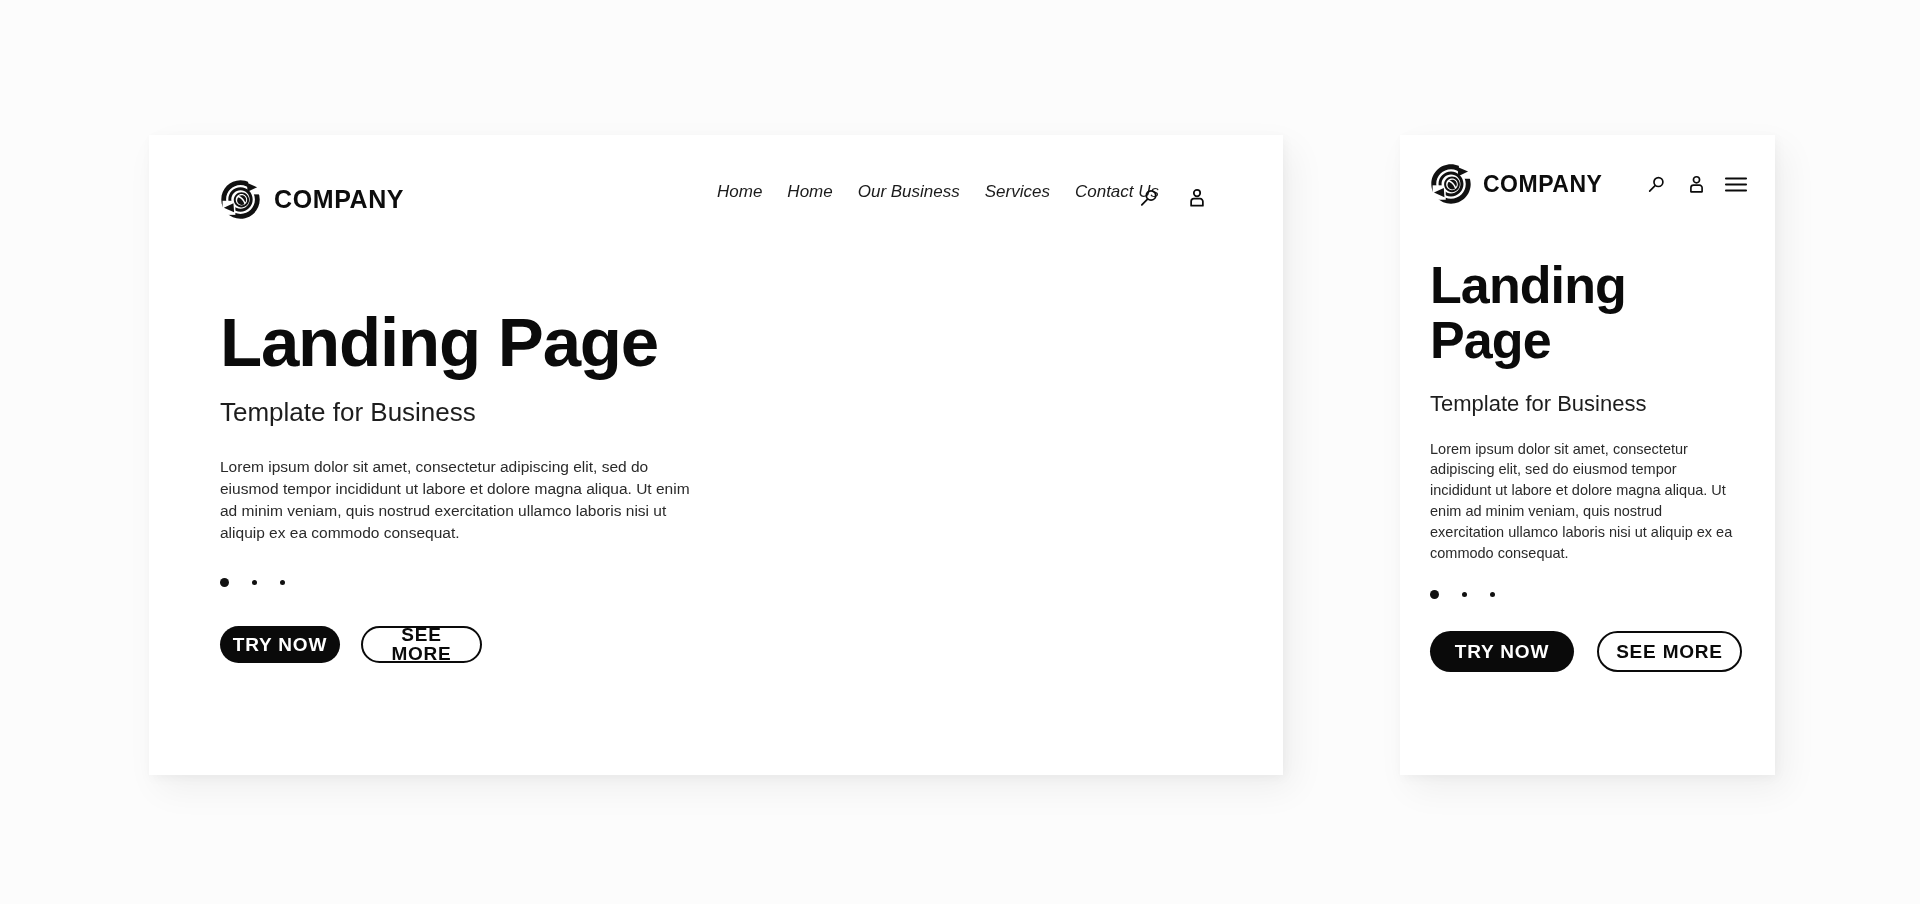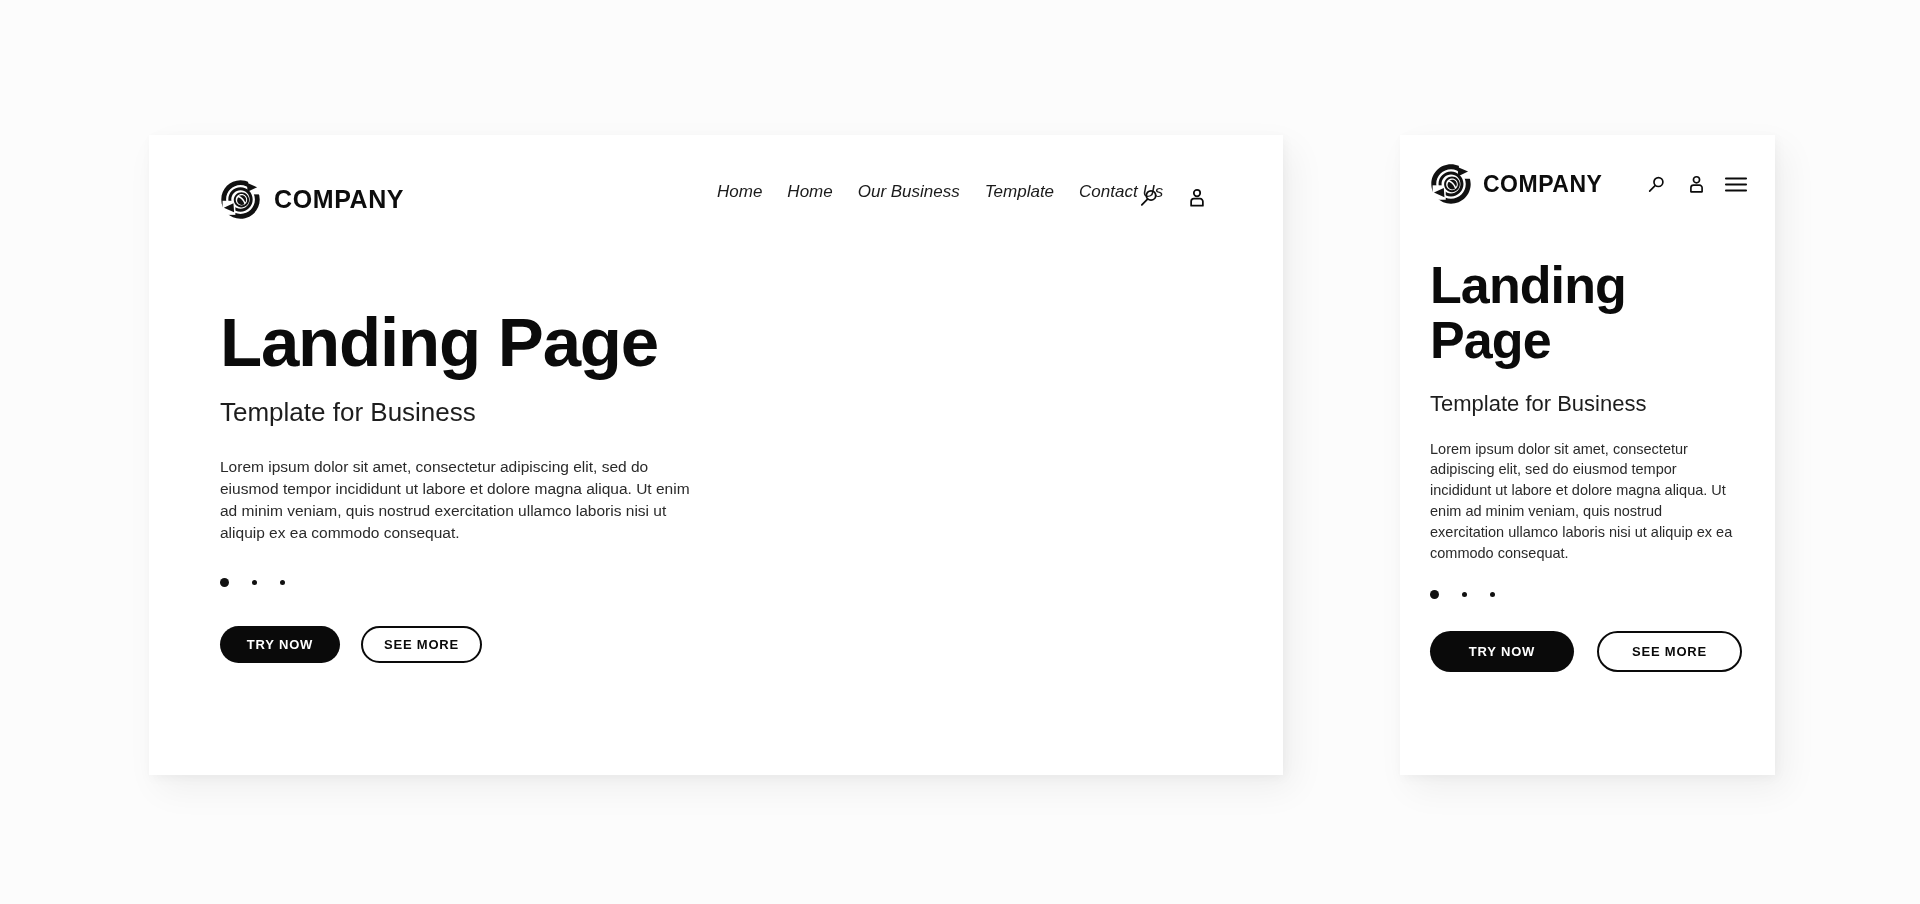--- a/index.html
+++ b/index.html
@@ -159,21 +159,21 @@
   .dot-small  { width: 5px; height: 5px; }
   .dot-gap { width: 23px; height: 1px; }
 
   .btn-row {
     display: flex;
     align-items: center;
     gap: 21px;
     margin-top: 39px;
   }
   .btn {
-    font-size: 13px;
+    font-size: 19px;
     font-weight: bold;
     letter-spacing: 0.8px;
     border-radius: 999px;
     display: inline-flex;
     align-items: center;
     justify-content: center;
     cursor: pointer;
     box-sizing: border-box;
     line-height: 1;
   }
@@ -312,21 +312,21 @@
         <path fill="#111111" d="M33.8 25.4c3.9 0 7.1 3.2 7.1 7.1 0 1.6-.5 3-1.4 4.2-1.3-3.3-3.4-6.1-6.2-8.2-1.3-1-2.6-1.7-3.9-2.2 1.3-.6 2.8-.9 4.4-.9z"></path>
         <path fill="#111111" d="M27.5 28.1c1.9.6 3.6 1.6 5.1 2.8 2.7 2.2 4.6 5.2 5.4 8.4-1.2.7-2.6 1.1-4.2 1.1-3.9 0-7.1-3.2-7.1-7.1 0-1.9.7-3.6 1.8-4.9z"></path>
       </svg>
       <span class="brand-name">COMPANY</span>
     </div>
 
     <nav class="dt-nav">
       <span class="nav-item">Home</span>
       <span class="nav-item">Home</span>
       <span class="nav-item">Our Business</span>
-      <span class="nav-item">Template</span>
+      <span class="nav-item">Services</span>
       <span class="nav-item">Contact Us</span>
     </nav>
 
     <div class="dt-actions">
       <span class="icon-btn">
         <svg width="22" height="22" viewBox="0 0 24 24" fill="none" stroke="#0b0b0b" stroke-width="1.9" stroke-linecap="round">
           <circle cx="14.2" cy="9.2" r="5.1"></circle>
           <line x1="10.4" y1="13.2" x2="4.2" y2="19.6"></line>
         </svg>
       </span>

